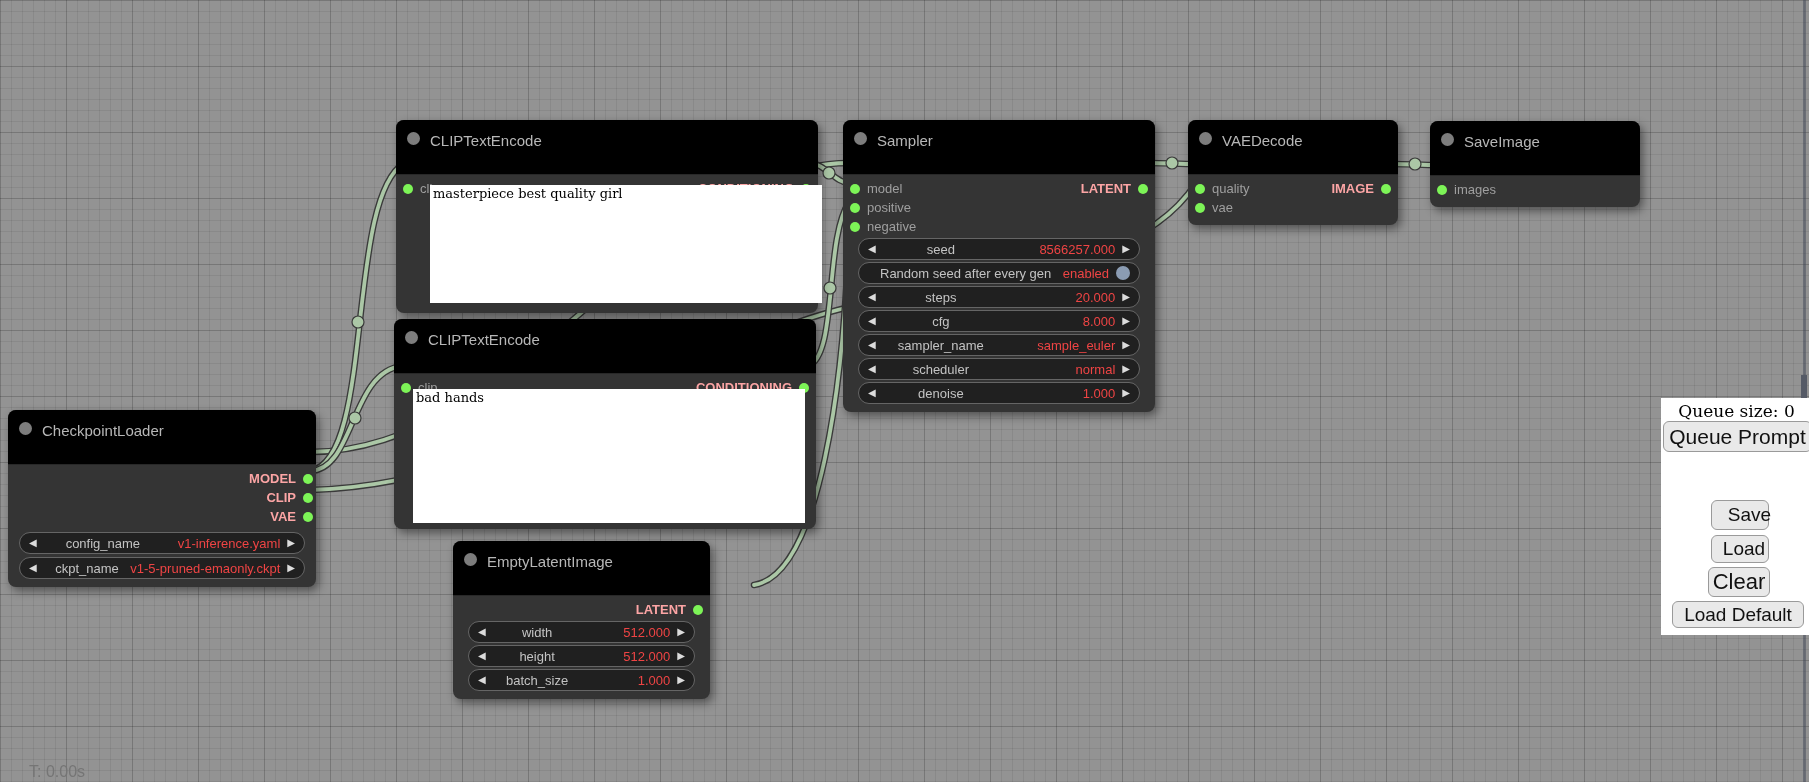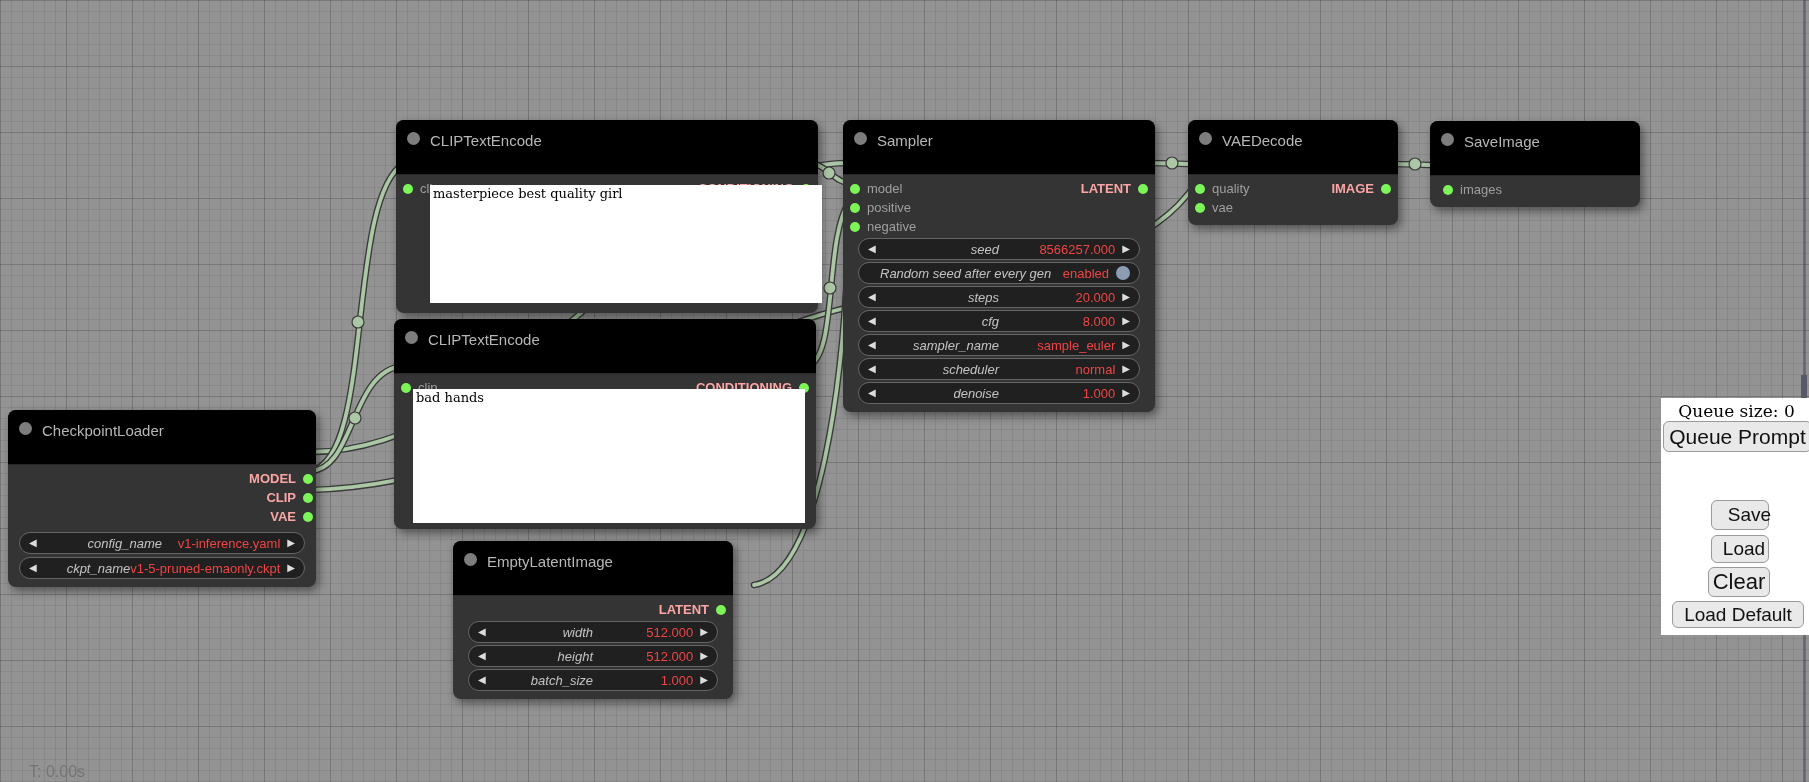--- a/index.html
+++ b/index.html
@@ -37,21 +37,21 @@
   .in-dot{width:10px;height:10px;border-radius:50%;background:#7df457;margin:0 7px 0 3px;flex:0 0 auto;}
   .out-dot{width:10px;height:10px;border-radius:50%;background:#7df457;margin:0 3px 0 7px;flex:0 0 auto;}
   .out-label{color:#fca5a5;font-weight:bold;}
 
   .widget{
     height:22px;background:#202020;border:1px solid #656565;border-radius:12px;
     margin:2px 15px 0;display:flex;align-items:center;padding:0 9px;
     font-size:13px;color:#c3c3c3;box-sizing:border-box;
   }
   .widget .arrow{color:#dcdcdc;font-size:10px;line-height:1;flex:0 0 auto;}
-  .widget .w-label{margin-left:7px;flex:1;text-align:right;white-space:nowrap;font-style:italic;}
+  .widget .w-label{margin-left:7px;flex:1;text-align:center;white-space:nowrap;}
   .widget .w-value{margin-right:7px;flex:1;text-align:right;white-space:nowrap;color:#ef4444;}
   .widget.toggle .w-label{margin-left:12px;}
   .toggle-dot{width:14px;height:14px;border-radius:50%;background:#8b9cb3;flex:0 0 auto;}
 
   .prompt-box{
     position:absolute;background:#ffffff;border:none;outline:none;resize:none;overflow:hidden;
     font:13px "DejaVu Serif",serif;color:#000;padding:1px 3px;box-sizing:border-box;
   }
 
   #queue-panel{
@@ -298,28 +298,28 @@
     </div>
   </div>
 </div>
 
 <div class="node" style="left:1430px;top:121px;width:210px;">
   <div class="node-title">
     <span class="title-dot"></span>
     <span>SaveImage</span>
   </div>
   <div class="node-body">
-    <div class="slot-row" style="padding:0 10px;">
+    <div class="slot-row" style="padding:0 4px;">
       <span class="in-dot"></span>
       <span>images</span>
     </div>
   </div>
 </div>
 
-<div class="node" style="left:453px;top:541px;width:280px;">
+<div class="node" style="left:453px;top:541px;width:257px;">
   <div class="node-title">
     <span class="title-dot"></span>
     <span>EmptyLatentImage</span>
   </div>
   <div class="node-body">
     <div class="slot-row" style="padding:0 4px;">
       <span class="slot-right">
         <span class="out-label">LATENT</span>
         <span class="out-dot"></span>
       </span>

